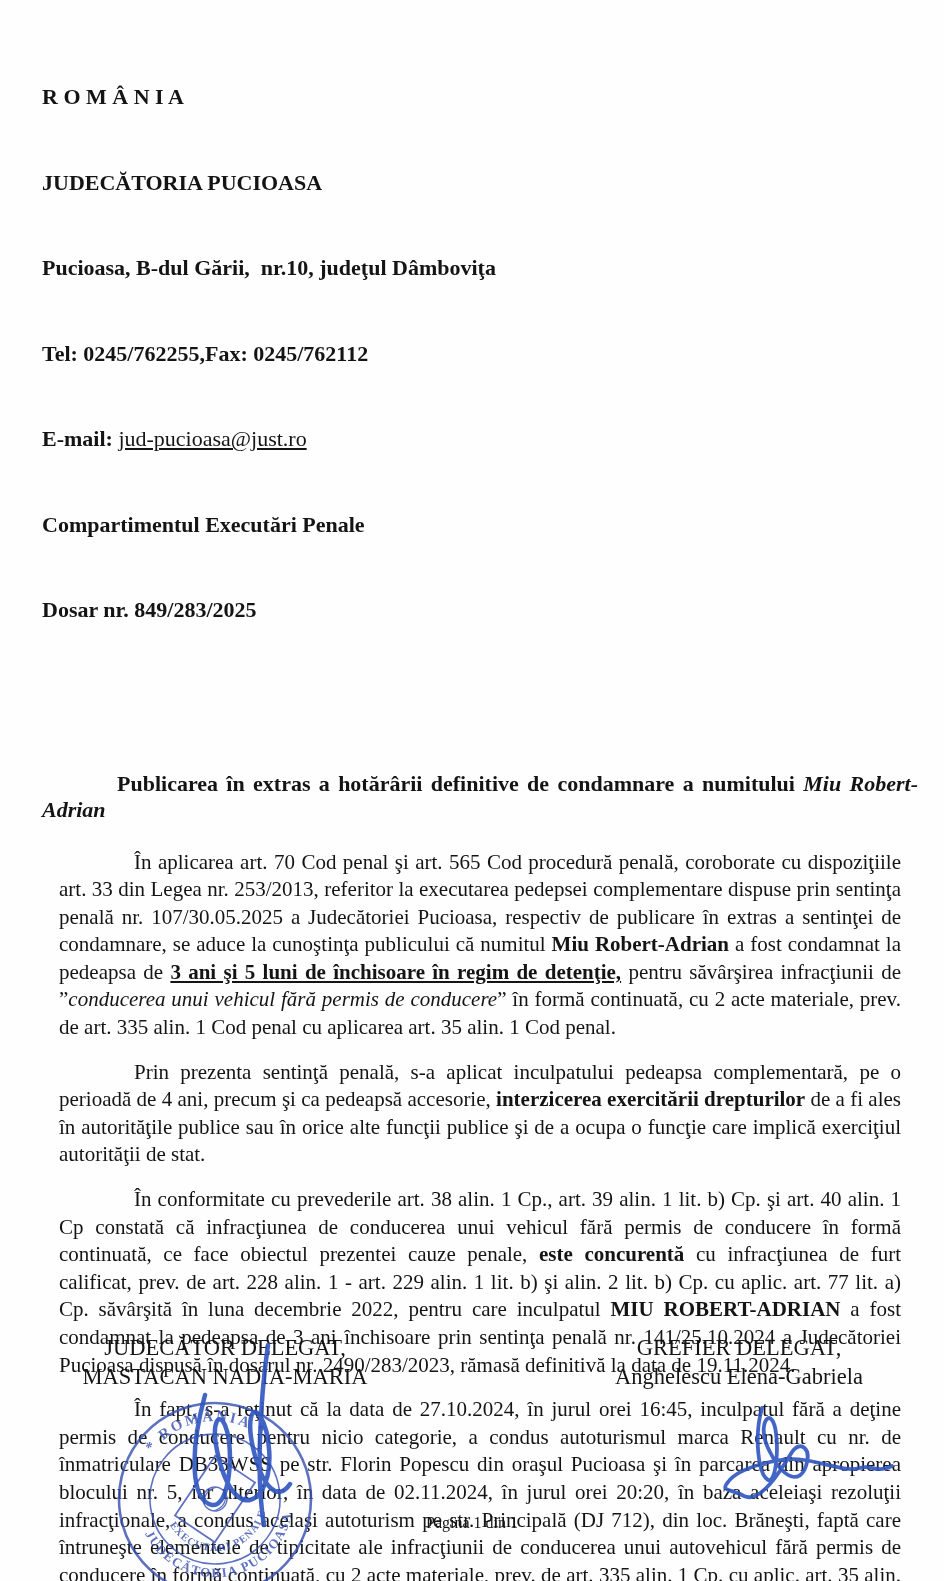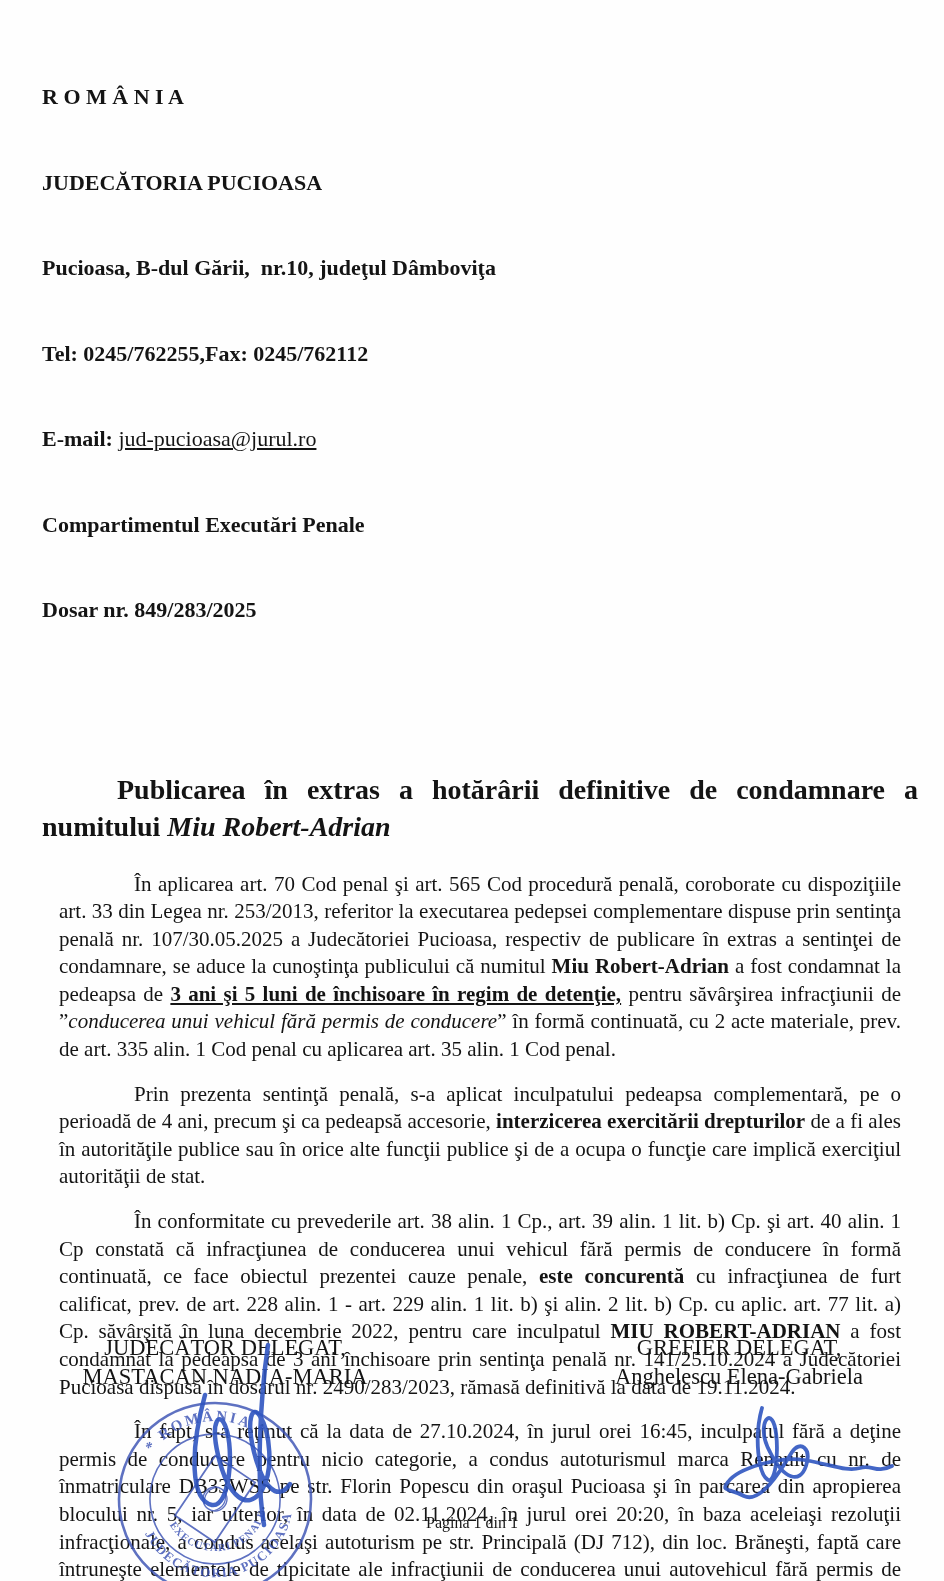--- a/index.html
+++ b/index.html
@@ -14,22 +14,22 @@
   
   .letterhead{
     padding:26px 8px 0 42px;
     font-size:22px;
     line-height:28.5px;
     white-space:pre-wrap;
   }
   
   .doc-title{
     margin:89px 26px 0 42px;
-    font-size:28px;
-    line-height:37px;
+    font-size:22px;
+    line-height:26px;
     text-align:justify;
     text-indent:75px;
   }
   
   .doc-body{
     margin:26px 26px 0 42px;
   }
   .para{
     font-size:21px;
     line-height:27.6px;
@@ -71,21 +71,21 @@
 </head>
 <body>
 
 <div class="page">
 
   <div class="letterhead">
     <div><span class="rs-b">R O M Â N I A</span></div>
     <div><span class="rs-b">JUDECĂTORIA PUCIOASA</span></div>
     <div><span class="rs-b">Pucioasa, B-dul Gării,  nr.10, judeţul Dâmboviţa</span></div>
     <div><span class="rs-b">Tel: 0245/762255,Fax: 0245/762112</span></div>
-    <div><span class="rs-b">E-mail: </span><span class="rs-u">jud-pucioasa@jurul.ro</span></div>
+    <div><span class="rs-b">E-mail: </span><span class="rs-u">jud-pucioasa@just.ro</span></div>
     <div><span class="rs-b">Compartimentul Executări Penale</span></div>
     <div><span class="rs-b">Dosar nr. 849/283/2025</span></div>
   </div>
 
   <div class="doc-title"><span class="rs-b">Publicarea în extras a hotărârii definitive de condamnare a numitului </span><span class="rs-b rs-i">Miu Robert-Adrian</span></div>
 
   <div class="doc-body">
     <p class="para"><span>În aplicarea art. 70 Cod penal şi art. 565 Cod procedură penală, coroborate cu dispoziţiile art. 33 din Legea nr. 253/2013, referitor la executarea pedepsei complementare dispuse prin sentinţa penală nr. 107/30.05.2025 a Judecătoriei Pucioasa, respectiv de publicare în extras a sentinţei de condamnare, se aduce la cunoştinţa publicului că numitul </span><span class="rs-b">Miu Robert-Adrian</span><span> a fost condamnat la pedeapsa de </span><span class="rs-b rs-u">3 ani şi 5 luni de închisoare în regim de detenţie,</span><span> pentru săvârşirea infracţiunii de ”</span><span class="rs-i">conducerea unui vehicul fără permis de conducere</span><span>” în formă continuată, cu 2 acte materiale, prev. de art. 335 alin. 1 Cod penal cu aplicarea art. 35 alin. 1 Cod penal.</span></p>
     <p class="para"><span>Prin prezenta sentinţă penală, s-a aplicat inculpatului pedeapsa complementară, pe o perioadă de 4 ani, precum şi ca pedeapsă accesorie, </span><span class="rs-b">interzicerea exercitării drepturilor</span><span> de a fi ales în autorităţile publice sau în orice alte funcţii publice şi de a ocupa o funcţie care implică exerciţiul autorităţii de stat.</span></p>
     <p class="para"><span>În conformitate cu prevederile art. 38 alin. 1 Cp., art. 39 alin. 1 lit. b) Cp. şi art. 40 alin. 1 Cp constată că infracţiunea de conducerea unui vehicul fără permis de conducere în formă continuată, ce face obiectul prezentei cauze penale, </span><span class="rs-b">este concurentă</span><span> cu infracţiunea de furt calificat, prev. de art. 228 alin. 1 - art. 229 alin. 1 lit. b) şi alin. 2 lit. b) Cp. cu aplic. art. 77 lit. a) Cp. săvârşită în luna decembrie 2022, pentru care inculpatul </span><span class="rs-b">MIU ROBERT-ADRIAN</span><span> a fost condamnat la pedeapsa de 3 ani închisoare prin sentinţa penală nr. 141/25.10.2024 a Judecătoriei Pucioasa dispusă în dosarul nr. 2490/283/2023, rămasă definitivă la data de 19.11.2024.</span></p>

